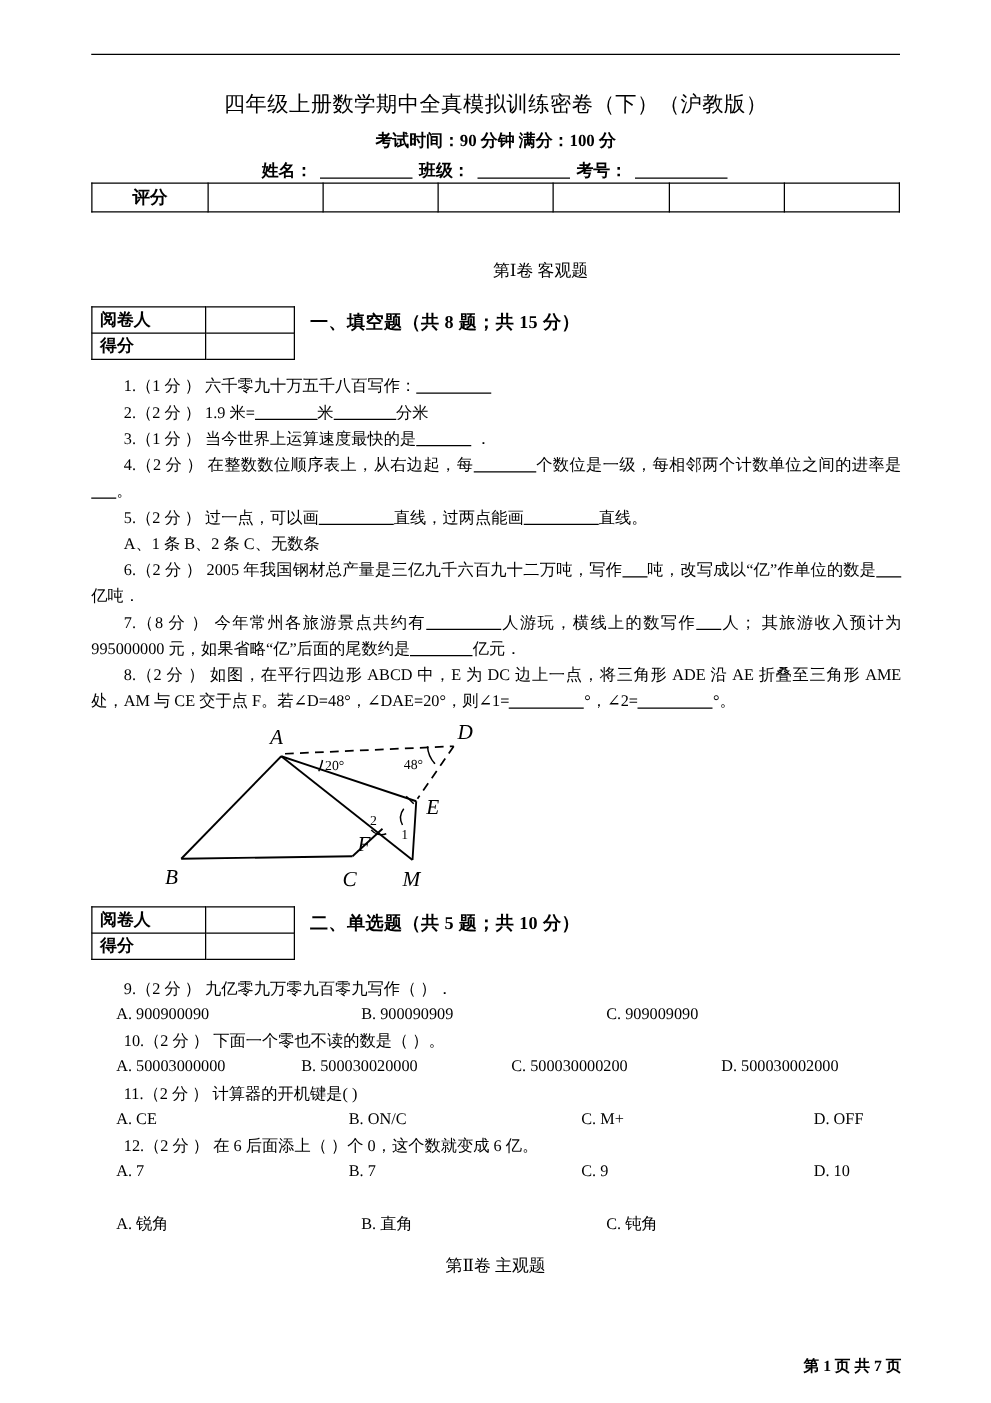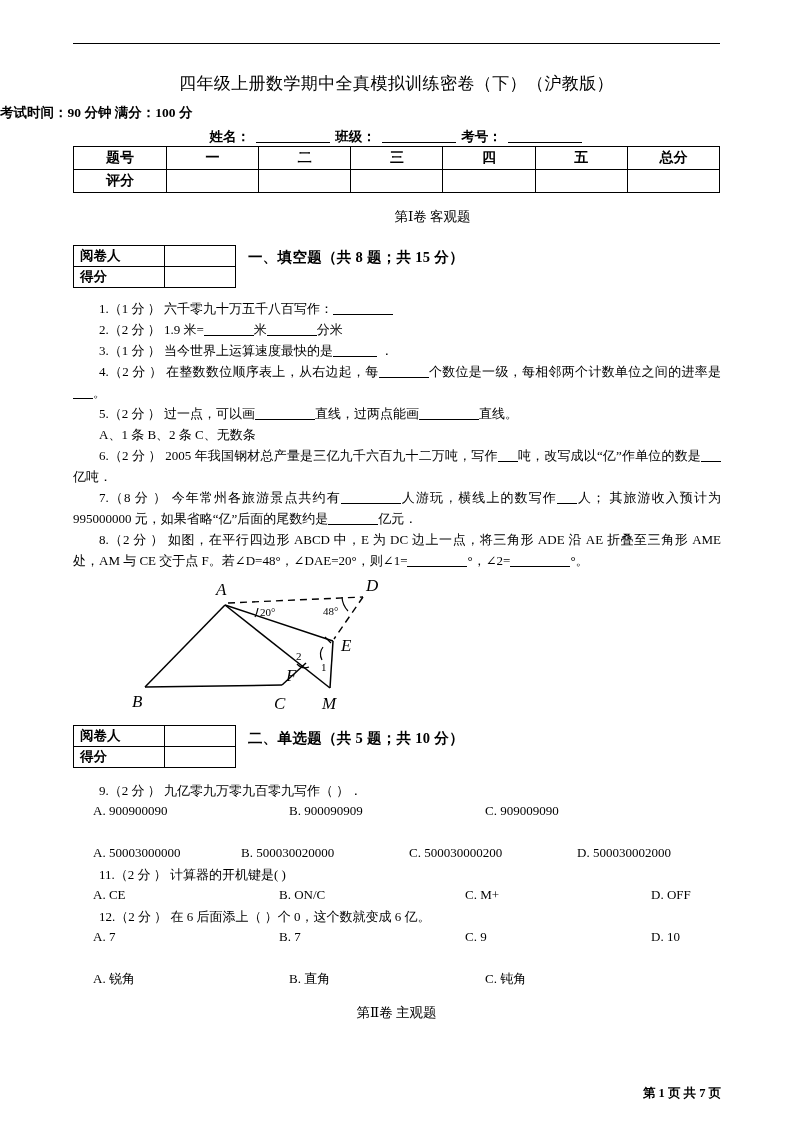--- a/index.html
+++ b/index.html
@@ -40,21 +40,21 @@
     text-align: center;
     font-size: 17px;
     font-weight: normal;
     letter-spacing: .4px;
     font-family: "Liberation Serif", "DejaVu Serif", serif;
   }
   .doc-subtitle {
     position: absolute;
     left: 0; top: 104px;
     width: 793px;
-    text-align: left;
+    text-align: center;
     font-size: 13.5px;
     font-weight: bold;
   }
   .idline {
     position: absolute;
     left: 0; top: 128px;
     width: 793px;
     text-align: center;
     font-size: 13.5px;
     font-weight: bold;
@@ -203,29 +203,20 @@
   <div class="doc-subtitle">考试时间：90 分钟  满分：100 分</div>
 
   <div class="idline">
     <span class="seg">姓名：</span><span class="blank"></span>
     <span class="seg">班级：</span><span class="blank"></span>
     <span class="seg">考号：</span><span class="blank"></span>
   </div>
 
   <table class="score-table">
     <tbody>
-        <tr>
-      <td class="hdr">题号</td>
-      <td>一</td>
-      <td>二</td>
-      <td>三</td>
-      <td>四</td>
-      <td>五</td>
-      <td>总分</td>
-    </tr>
     <tr>
       <td class="hdr">评分</td>
       <td></td>
       <td></td>
       <td></td>
       <td></td>
       <td></td>
       <td></td>
     </tr>
   </tbody>
@@ -353,20 +344,24 @@
   <div class="section-title" id="sec-title-2">二、单选题（共 5 题；共 10 分）</div>
 
   <div class="q" style="top:780px">
     <span>9.</span><span>（2 分 ）</span>
     <span>九亿零九万零九百零九写作（   ）．</span>
   </div>
   <div class="opts" style="top:801px; left:93px">
     <span class="op" style="width:196px">A. 900900090</span><span class="op" style="width:196px">B. 900090909</span><span class="op">C. 909009090</span>
   </div>
 
+  <div class="q" style="top:822px">
+    <span>10.</span><span>（2 分 ）</span>
+    <span>下面一个零也不读的数是（   ）。</span>
+  </div>
   <div class="opts" style="top:843px; left:93px">
     <span class="op" style="width:148px">A. 50003000000</span><span class="op" style="width:168px">B. 500030020000</span><span class="op" style="width:168px">C. 500030000200</span><span class="op">D. 500030002000</span>
   </div>
 
   <div class="q" style="top:864px">
     <span>11.</span><span>（2 分 ）</span>
     <span>计算器的开机键是(     )</span>
   </div>
   <div class="opts" style="top:885px; left:93px">
     <span class="op" style="width:186px">A. CE</span><span class="op" style="width:186px">B. ON/C</span><span class="op" style="width:186px">C. M+</span><span class="op">D. OFF</span>

